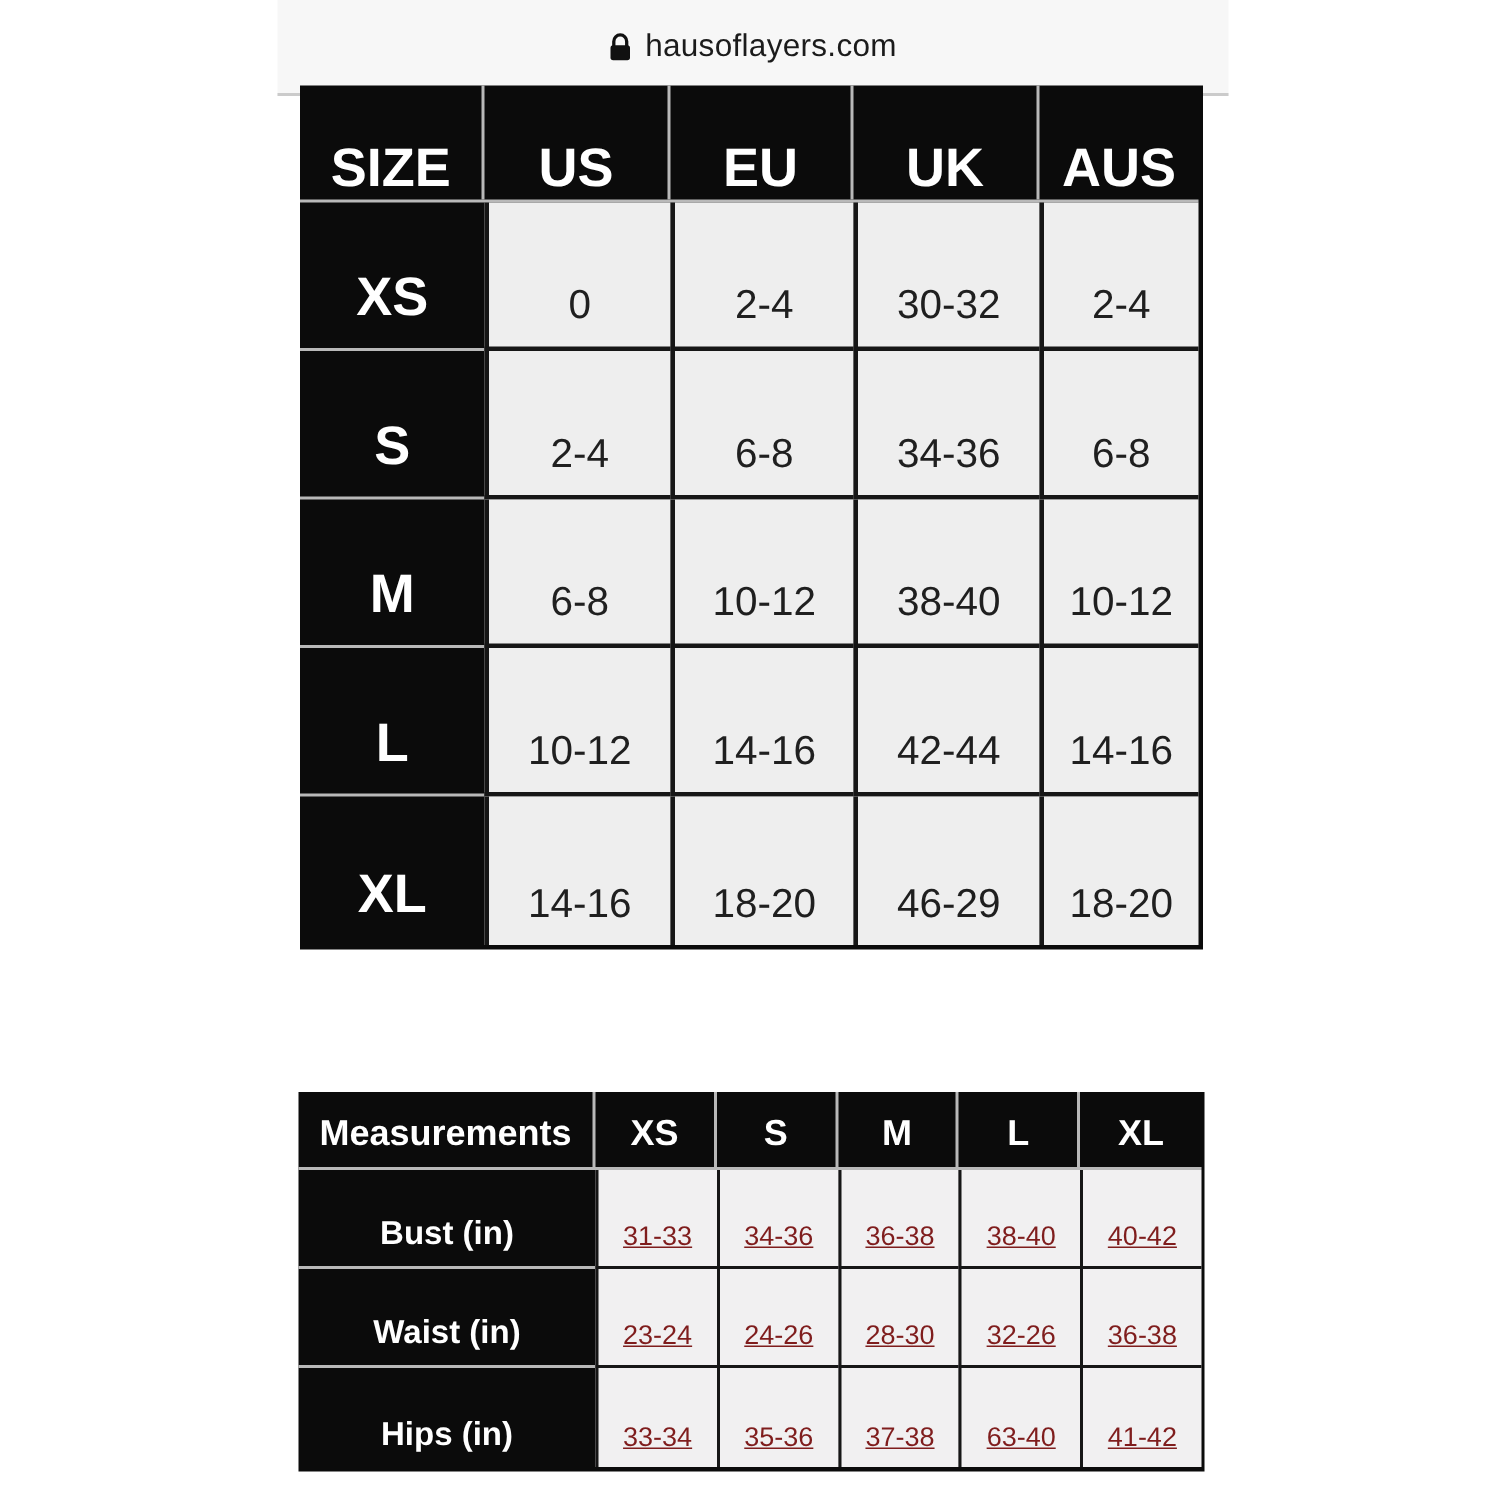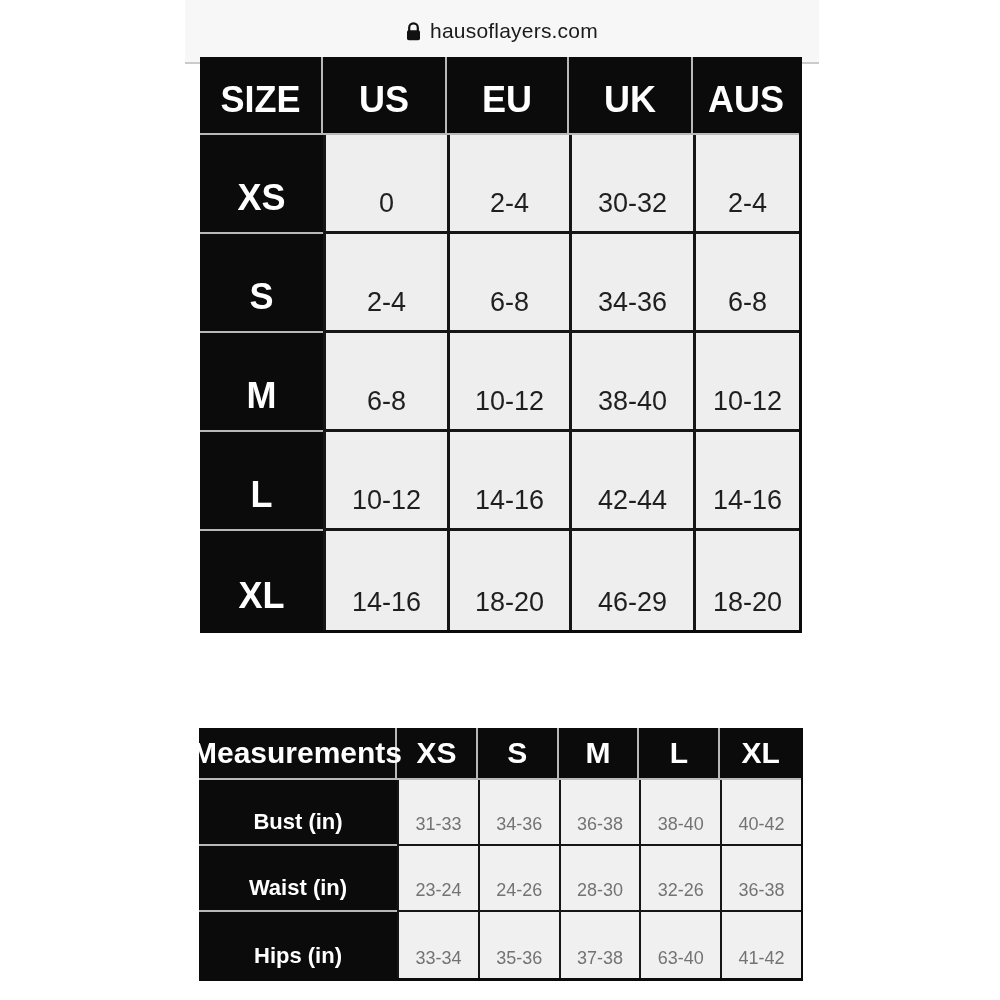--- a/index.html
+++ b/index.html
@@ -42,21 +42,21 @@
   }
 
   
   .t1 {
     left: 200px; top: 57px;
     width: 602px;
     padding: 0 3px 3px 0;
   }
   .t1 .row { grid-template-columns: 123px 124px 122px 124px 1fr; }
   .t1 .hrow { height: 78px; border-bottom: 2px solid #b9b9b9; }
-  .t1 .hcell { font-size: 36px; padding-bottom: 12px; }
+  .t1 .hcell { font-size: 36px; padding-bottom: 0; }
   .t1 .hcell:not(:last-child) { border-right: 2px solid #b9b9b9; }
   .t1 .drow { height: 99px; }
   .t1 .lcell { font-size: 36px; padding-bottom: 13px; border-bottom: 2px solid #b9b9b9; }
   .t1 .drow:last-child .lcell { border-bottom: none; }
   .t1 .dcell {
     background: #eeeeee;
     color: #1f1f1f;
     font-size: 27px;
     padding-bottom: 12px;
     border-left: 3px solid #161616;
@@ -65,32 +65,33 @@
   .t1 .drow:last-child .dcell { border-bottom: none; }
 
   
   .t2 {
     left: 199px; top: 728px;
     width: 604px;
     padding: 0 2px 3px 0;
   }
   .t2 .row { grid-template-columns: 198px repeat(5, 1fr); }
   .t2 .hrow { height: 52px; border-bottom: 2px solid #b9b9b9; }
-  .t2 .hcell { font-size: 30px; padding-bottom: 8px; }
+  .t2 .hcell { font-size: 24px; padding-bottom: 8px; }
   .t2 .hcell:not(:last-child) { border-right: 2px solid #b9b9b9; }
   .t2 .drow { height: 66px; }
   .t2 .lcell { font-size: 22px; padding-bottom: 9px; border-bottom: 2px solid #b9b9b9; }
   .t2 .drow:last-child .lcell { border-bottom: none; text-align: right; }
   .t2 .dcell {
     background: #f1f0f1;
-    color: #737373;
+    color: #7f1d1d;
     font-size: 18px;
     padding-bottom: 9px;
     border-left: 2px solid #161616;
     border-bottom: 2px solid #161616;
+    text-decoration: underline;
   }
   .t2 .drow:last-child .dcell { border-bottom: none; }
 </style>
 </head>
 <body>
 
 <div class="address-bar">
   <span class="lock">
     <svg width="15" height="19" viewBox="0 0 15 19" aria-hidden="true">
       <path d="M3.2 9 V5.6 a4.3 4.3 0 0 1 8.6 0 V9" fill="none" stroke="#111" stroke-width="2.2"></path>

